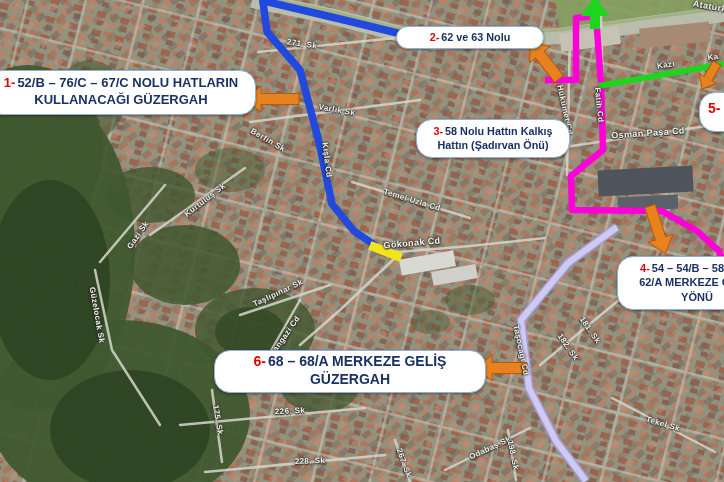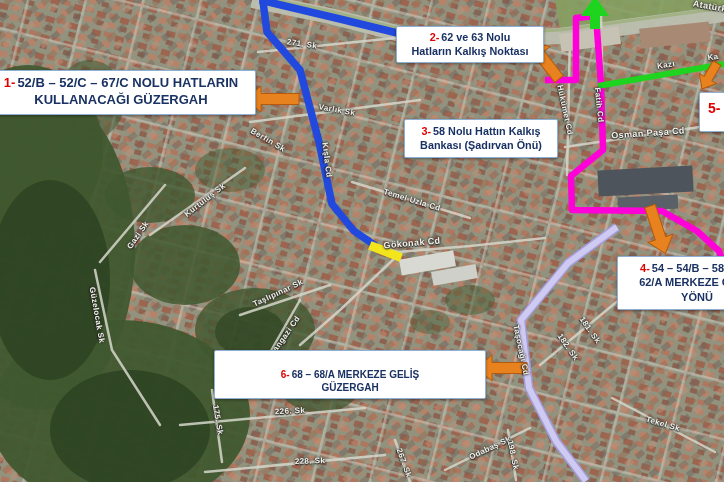--- a/index.html
+++ b/index.html
@@ -14,33 +14,33 @@
     position:absolute;
     font-size:8px;font-weight:bold;color:#f3f3ea;letter-spacing:.4px;
     text-shadow:0 0 2px #2b2b2b,0 1px 1px #222,0 0 3px #333;
     white-space:nowrap;
     transform:translate(-50%,-50%) rotate(var(--r,0deg));
   }
   .streets span.lg{font-size:9px;}
   
   .callout{
     position:absolute;background:#fff;
-    border:1.6px solid #8fb0d4;border-radius:2px;
+    border:1.6px solid #8fb0d4;border-radius:16px;
     box-shadow:0 1px 3px rgba(0,0,0,.4);
     color:#1a3263;font-weight:bold;text-align:center;
     padding:4px 8px 5px;line-height:1.3;
   }
   .callout .line{white-space:nowrap;}
   .callout .num{color:#e10000;margin-right:2px;}
   .b1{left:-14px;top:70px;width:252px;font-size:13px;}
   .b2{left:396px;top:26px;width:138px;font-size:10.8px;padding:3px 4px 4px;}
-  .b3{left:404px;top:119px;width:144px;font-size:10.8px;padding:4px 4px 5px;}
+  .b3{left:416px;top:119px;width:144px;font-size:10.8px;padding:4px 4px 5px;}
   .b4{left:617px;top:256px;width:150px;font-size:11px;padding:4px 4px 5px;}
   .b5{left:699px;top:92px;width:70px;height:26px;font-size:14px;text-align:left;padding:6px 8px;}
-  .b6{left:214px;top:350px;width:258px;font-size:10px;padding:17px 6px 4px;}
+  .b6{left:214px;top:350px;width:258px;font-size:14px;padding:1px 6px 4px;}
 </style>
 </head>
 <body>
 
 <div class="stage">
 
   <svg width="724" height="482" viewBox="0 0 724 482">
     <defs>
       <pattern id="bld" width="24" height="19" patternUnits="userSpaceOnUse" patternTransform="rotate(16)">
         <rect width="24" height="19" fill="#91937f"></rect>
@@ -172,32 +172,31 @@
     <span style="left:404px;top:463px;--r:70deg">267. Sk</span>
     <span style="left:490px;top:448px;--r:-25deg">Odabaş Sk</span>
     <span style="left:513px;top:455px;--r:78deg">198. Sk</span>
     <span style="left:521px;top:350px;--r:78deg">Taşocağı Cd</span>
     <span style="left:663px;top:424px;--r:16deg">Tekel Sk</span>
     <span style="left:590px;top:330px;--r:55deg">181. Sk</span>
     <span style="left:568px;top:347px;--r:55deg">182. Sk</span>
   </div>
 
   <div class="callout b1">
-    <div class="line"><span class="num">1-</span><span>52/B – 52/C – 67/C NOLU HATLARIN</span></div>
+    <div class="line"><span class="num">1-</span><span>52/B – 76/C – 67/C NOLU HATLARIN</span></div>
     <div class="line">KULLANACAĞI GÜZERGAH</div>
   </div>
 
   <div class="callout b2">
     <div class="line"><span class="num">2-</span><span>62 ve 63 Nolu</span></div>
-    <div class="line">Hatların Kalkış Noktası</div>
   </div>
 
   <div class="callout b3">
     <div class="line"><span class="num">3-</span><span>58 Nolu Hattın Kalkış</span></div>
-    <div class="line">Bankası (Şadırvan Önü)</div>
+    <div class="line">Hattın (Şadırvan Önü)</div>
   </div>
 
   <div class="callout b4">
     <div class="line"><span class="num">4-</span><span>54 – 54/B – 58- 58/A</span></div>
     <div class="line">62/A MERKEZE GELİŞ</div>
     <div class="line">YÖNÜ</div>
   </div>
 
   <div class="callout b5">
     <div class="line"><span class="num">5-</span><span></span></div>

